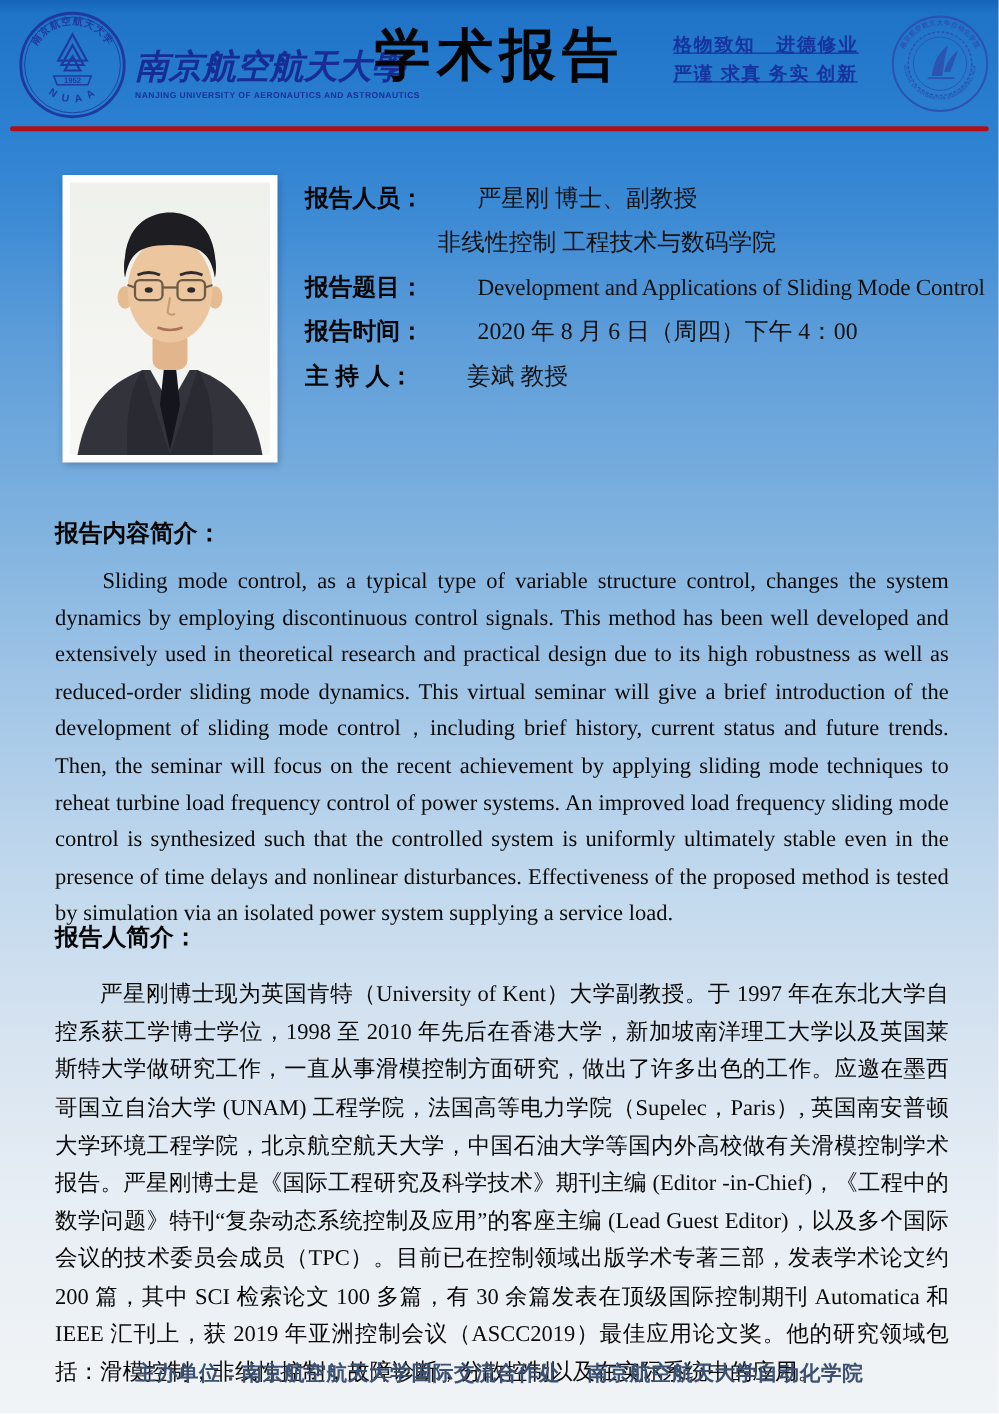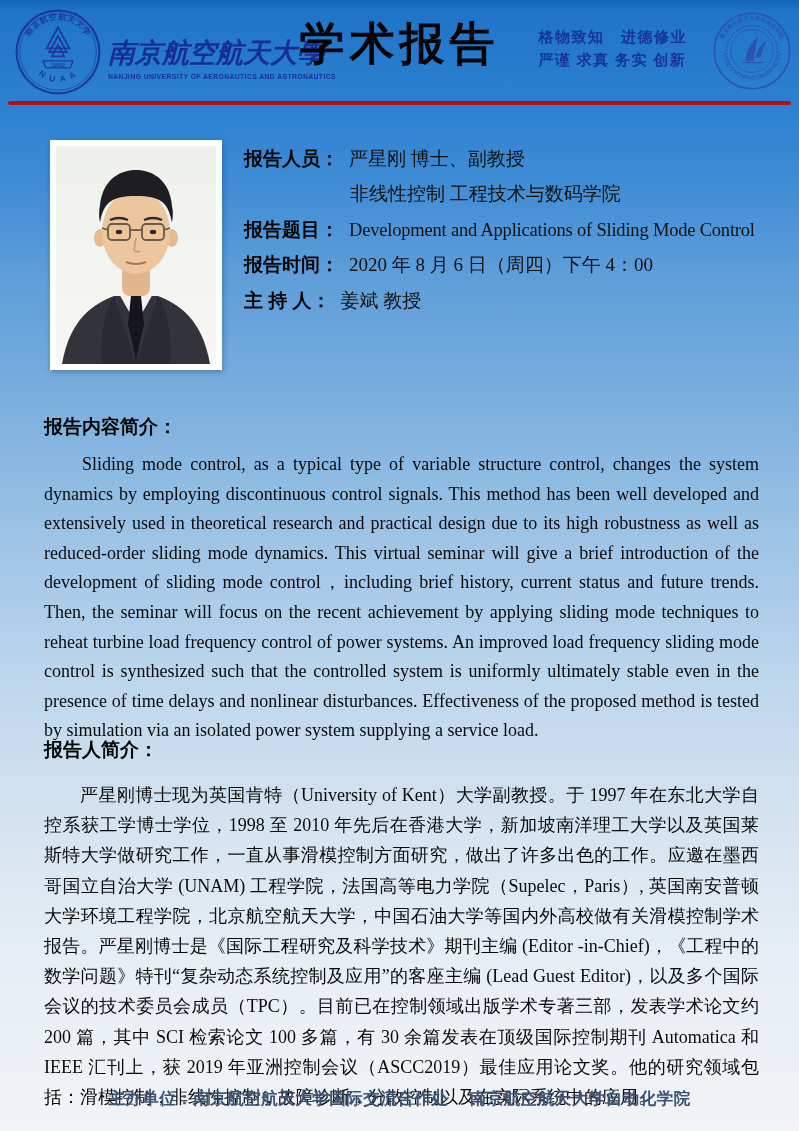--- a/index.html
+++ b/index.html
@@ -35,35 +35,35 @@
 
   .page-title {
     position: absolute; left: 50%; top: 14px; transform: translateX(-50%);
     font-family: "Liberation Sans", "DejaVu Sans", sans-serif;
     font-weight: bold; font-size: 45px; letter-spacing: 5px; color: #050505;
     white-space: nowrap;
   }
 
   .motto { position: absolute; right: 112px; top: 26px; color: #16339e;
     font-family: "Liberation Serif", serif; font-weight: bold;
-    font-size: 15px; line-height: 23px; letter-spacing: 1.5px; white-space: nowrap; }
+    font-size: 15px; line-height: 23px; letter-spacing: 1.5px; white-space: nowrap; text-decoration: underline; }
 
   .seal { position: absolute; right: 6px; top: 10px; width: 82px; height: 82px; opacity: 0.9; }
 
   .red-line { position: absolute; top: 101px; left: 8px; right: 8px; height: 4px;
     background: #ae1016; border-radius: 2px; }
 
   
   .speaker { position: absolute; top: 140px; left: 50px; right: 36px; display: flex; }
   .photo-frame { background: #fff; padding: 6px; width: 172px; height: 230px;
     box-shadow: 1px 2px 6px rgba(20,40,80,.35); flex: 0 0 auto; }
   .photo-frame svg { display: block; width: 160px; height: 218px; }
 
   .info { margin-left: 22px; padding-top: 6px; flex: 1; }
-  .row { display: flex; align-items: baseline; height: 35.4px; white-space: nowrap; }
+  .row { display: flex; align-items: baseline; height: 35.4px; white-space: nowrap; gap: 33px; }
   .row .label {
     font-family: "Liberation Sans", "DejaVu Sans", sans-serif;
     font-weight: bold; font-size: 19px; color: #050505; flex: 0 0 auto;
   }
   .row .value { font-size: 19px; color: #111; padding-left: 10px; }
   .row .value.en { font-size: 18.5px; letter-spacing: -0.2px; }
   .row.cont { padding-left: 106px; }
   .row.cont .value { padding-left: 0; }
 
   

